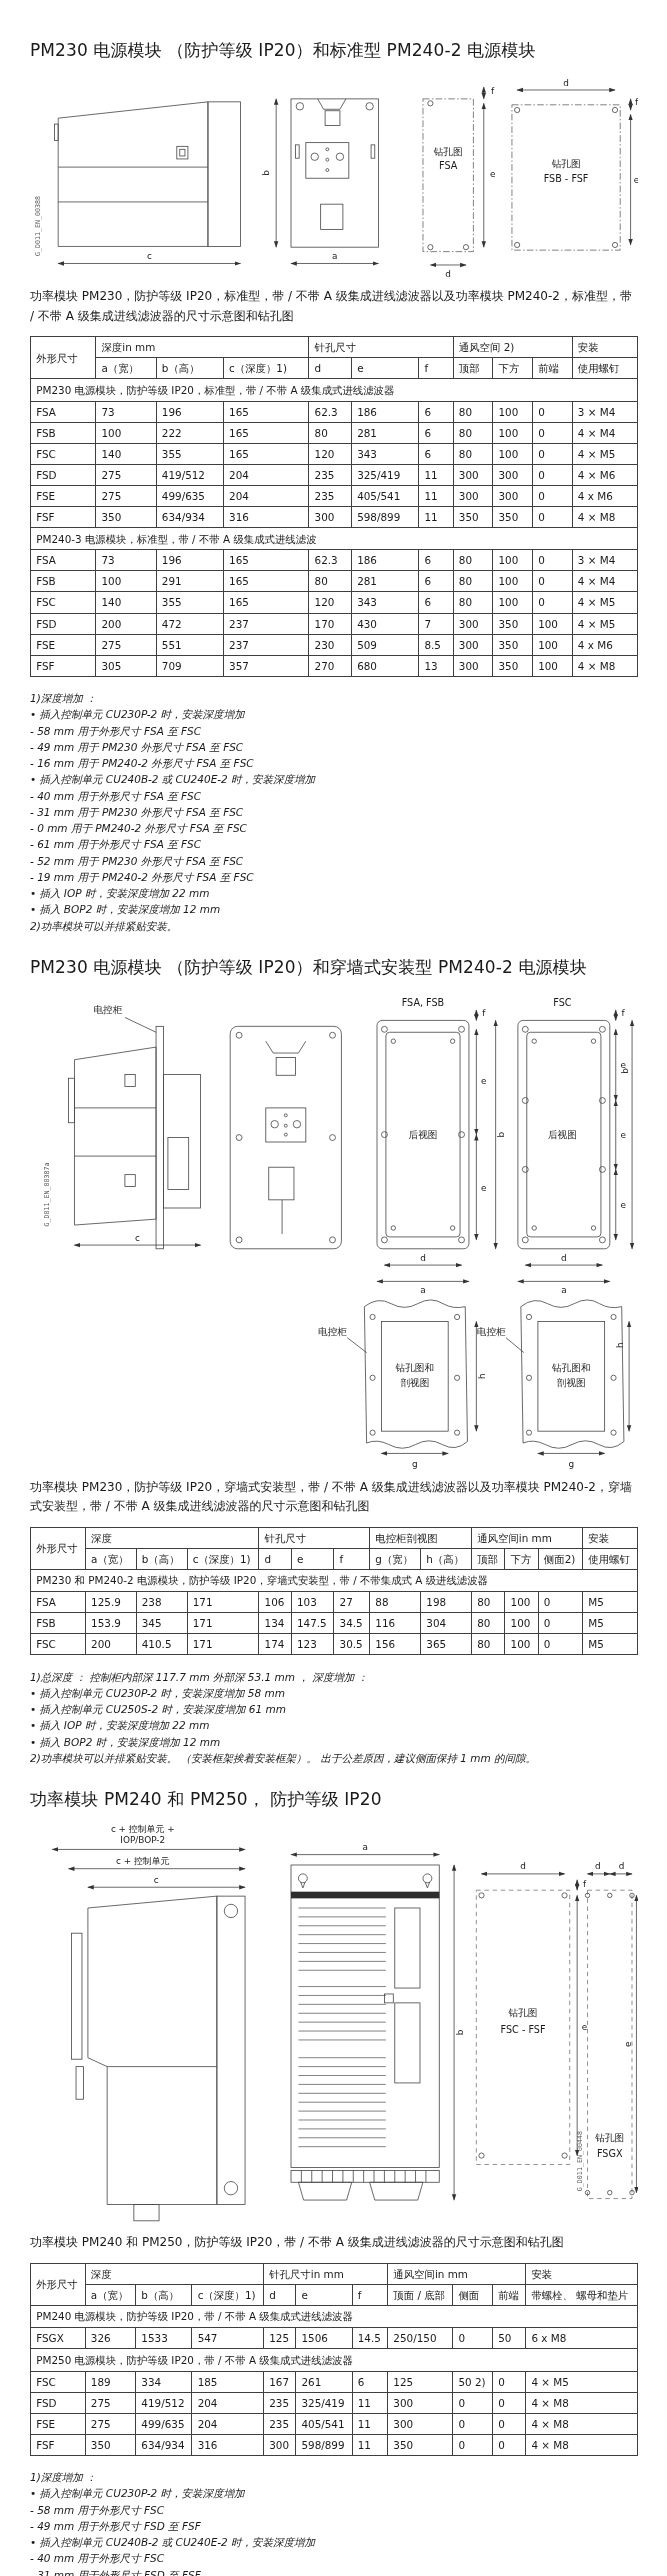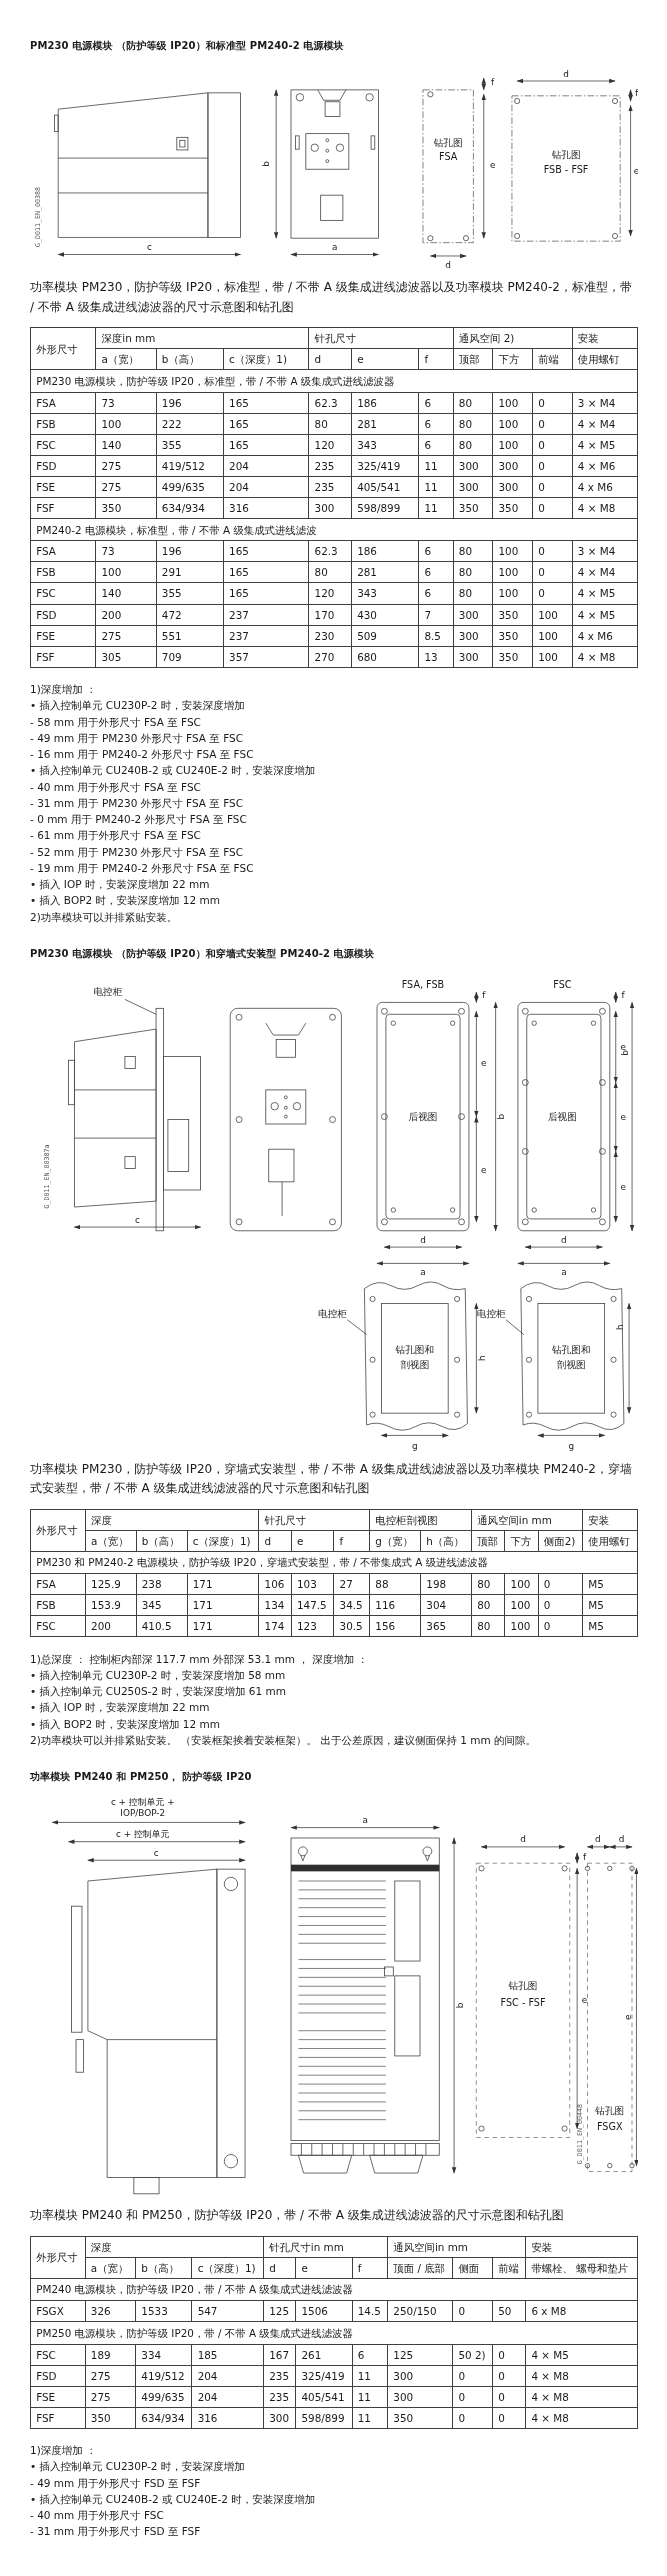--- a/index.html
+++ b/index.html
@@ -1,25 +1,25 @@
 <!DOCTYPE html>
 <html style="font-size:12px"><head>
 <meta charset="utf-8">
 <style>
   html,body{margin:0;padding:0;background:#ffffff;}
   body{width:668px;font-family:"DejaVu Sans","Liberation Sans",sans-serif;color:#1a1a1a;}
   .page{width:608px;padding:19.3px 30px 30px 30px;}
-  h1{font-size:10px;font-weight:bold;margin:12px 0 10.4px 0;letter-spacing:0.1px;}
+  h1{font-size:17px;font-weight:normal;margin:12px 0 10.4px 0;letter-spacing:0.1px;}
   .fig{margin:4.5px 0 1.5px 0;}
   .caption{font-size:12px;line-height:1.6;margin:7.4px 0 10.4px 0;}
   table{border-collapse:collapse;width:100%;font-size:10.4px;margin:3px 0 13.4px 0;}
   th,td{border:0.7px solid #3f3f3f;padding:3px 5.2px;text-align:left;font-weight:normal;vertical-align:middle;line-height:1.35;}
   td.sec{padding:3.7px 5.2px;}
   .fns{font-size:10.5px;line-height:1.55;margin:4.5px 0 22px 0;}
-  .fns div{margin:0;}
+  .fns div{margin:0;font-style:italic;}
   .sect{margin-top:19.3px;}
   
   svg{display:block;}
   .ln{stroke:#474747;fill:none;stroke-width:1.1;}
   .ln circle{fill:#ffffff;}
   .dim{stroke:#333333;stroke-width:1;fill:none;}
   .dd{stroke:#555555;stroke-width:1;fill:none;stroke-dasharray:9 3 2 3;}
   .dsh{stroke:#777777;stroke-width:1.1;fill:none;stroke-dasharray:6 5;}
   .svgt{stroke:none;fill:#1a1a1a;font-size:12px;font-family:"DejaVu Sans","Liberation Sans",sans-serif;text-anchor:middle;}
   .svgt2{stroke:none;fill:#1a1a1a;font-size:13px;font-family:"DejaVu Sans","Liberation Sans",sans-serif;text-anchor:middle;}
@@ -219,21 +219,21 @@
             <td>316</td>
             <td>300</td>
             <td>598/899</td>
             <td>11</td>
             <td>350</td>
             <td>350</td>
             <td>0</td>
             <td>4 × M8</td>
           </tr>
           <tr>
-            <td colspan="11" class="sec">PM240-2 电源模块，标准型，带 / 不带 A 级集成式进线滤波</td>
+            <td colspan="11" class="sec">PM240-3 电源模块，标准型，带 / 不带 A 级集成式进线滤波</td>
           </tr>
           <tr>
             <td>FSA</td>
             <td>73</td>
             <td>196</td>
             <td>165</td>
             <td>62.3</td>
             <td>186</td>
             <td>6</td>
             <td>80</td>
@@ -757,20 +757,21 @@
             <td>0</td>
             <td>0</td>
             <td>4 × M8</td>
           </tr>
         </tbody>
     </table>
 
     <div class="fns">
         <div>1)深度增加 ：</div>
         <div>• 插入控制单元 CU230P-2 时，安装深度增加</div>
+        <div>- 58 mm 用于外形尺寸 FSC</div>
         <div>- 49 mm 用于外形尺寸 FSD 至 FSF</div>
         <div>• 插入控制单元 CU240B-2 或 CU240E-2 时，安装深度增加</div>
         <div>- 40 mm 用于外形尺寸 FSC</div>
         <div>- 31 mm 用于外形尺寸 FSD 至 FSF</div>
       </div>
   </section>
 
 </div>
 
 

